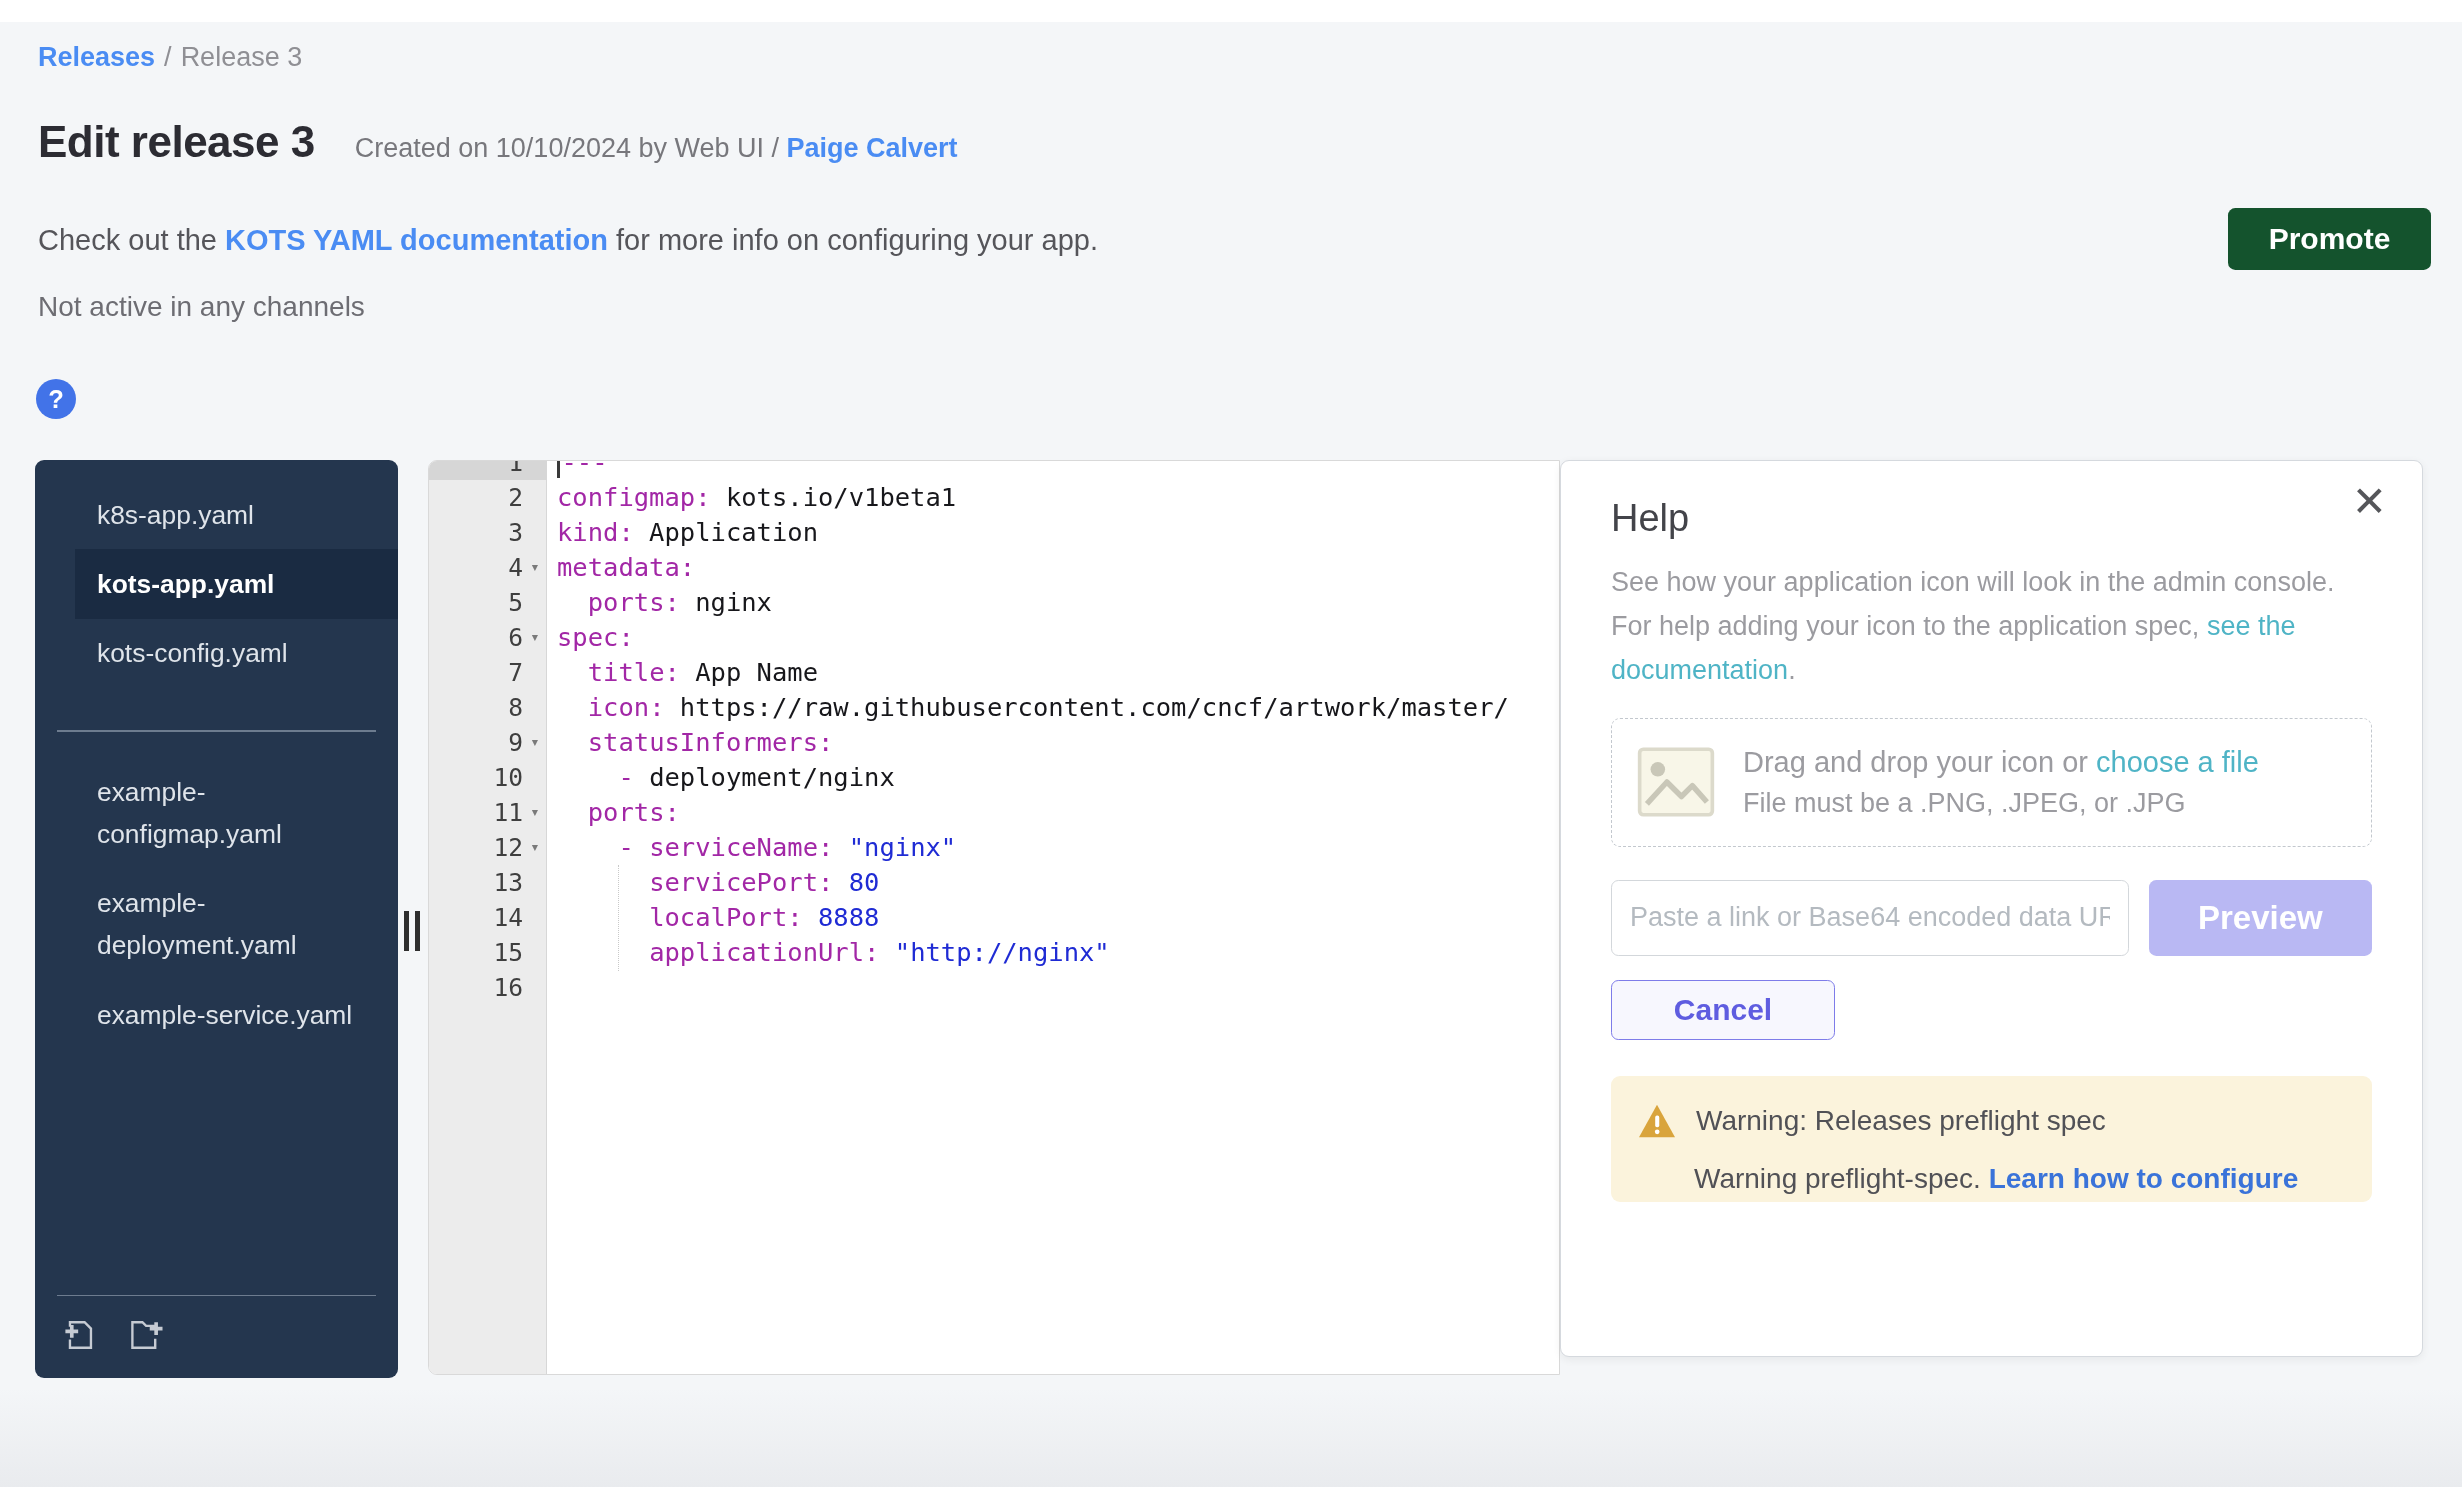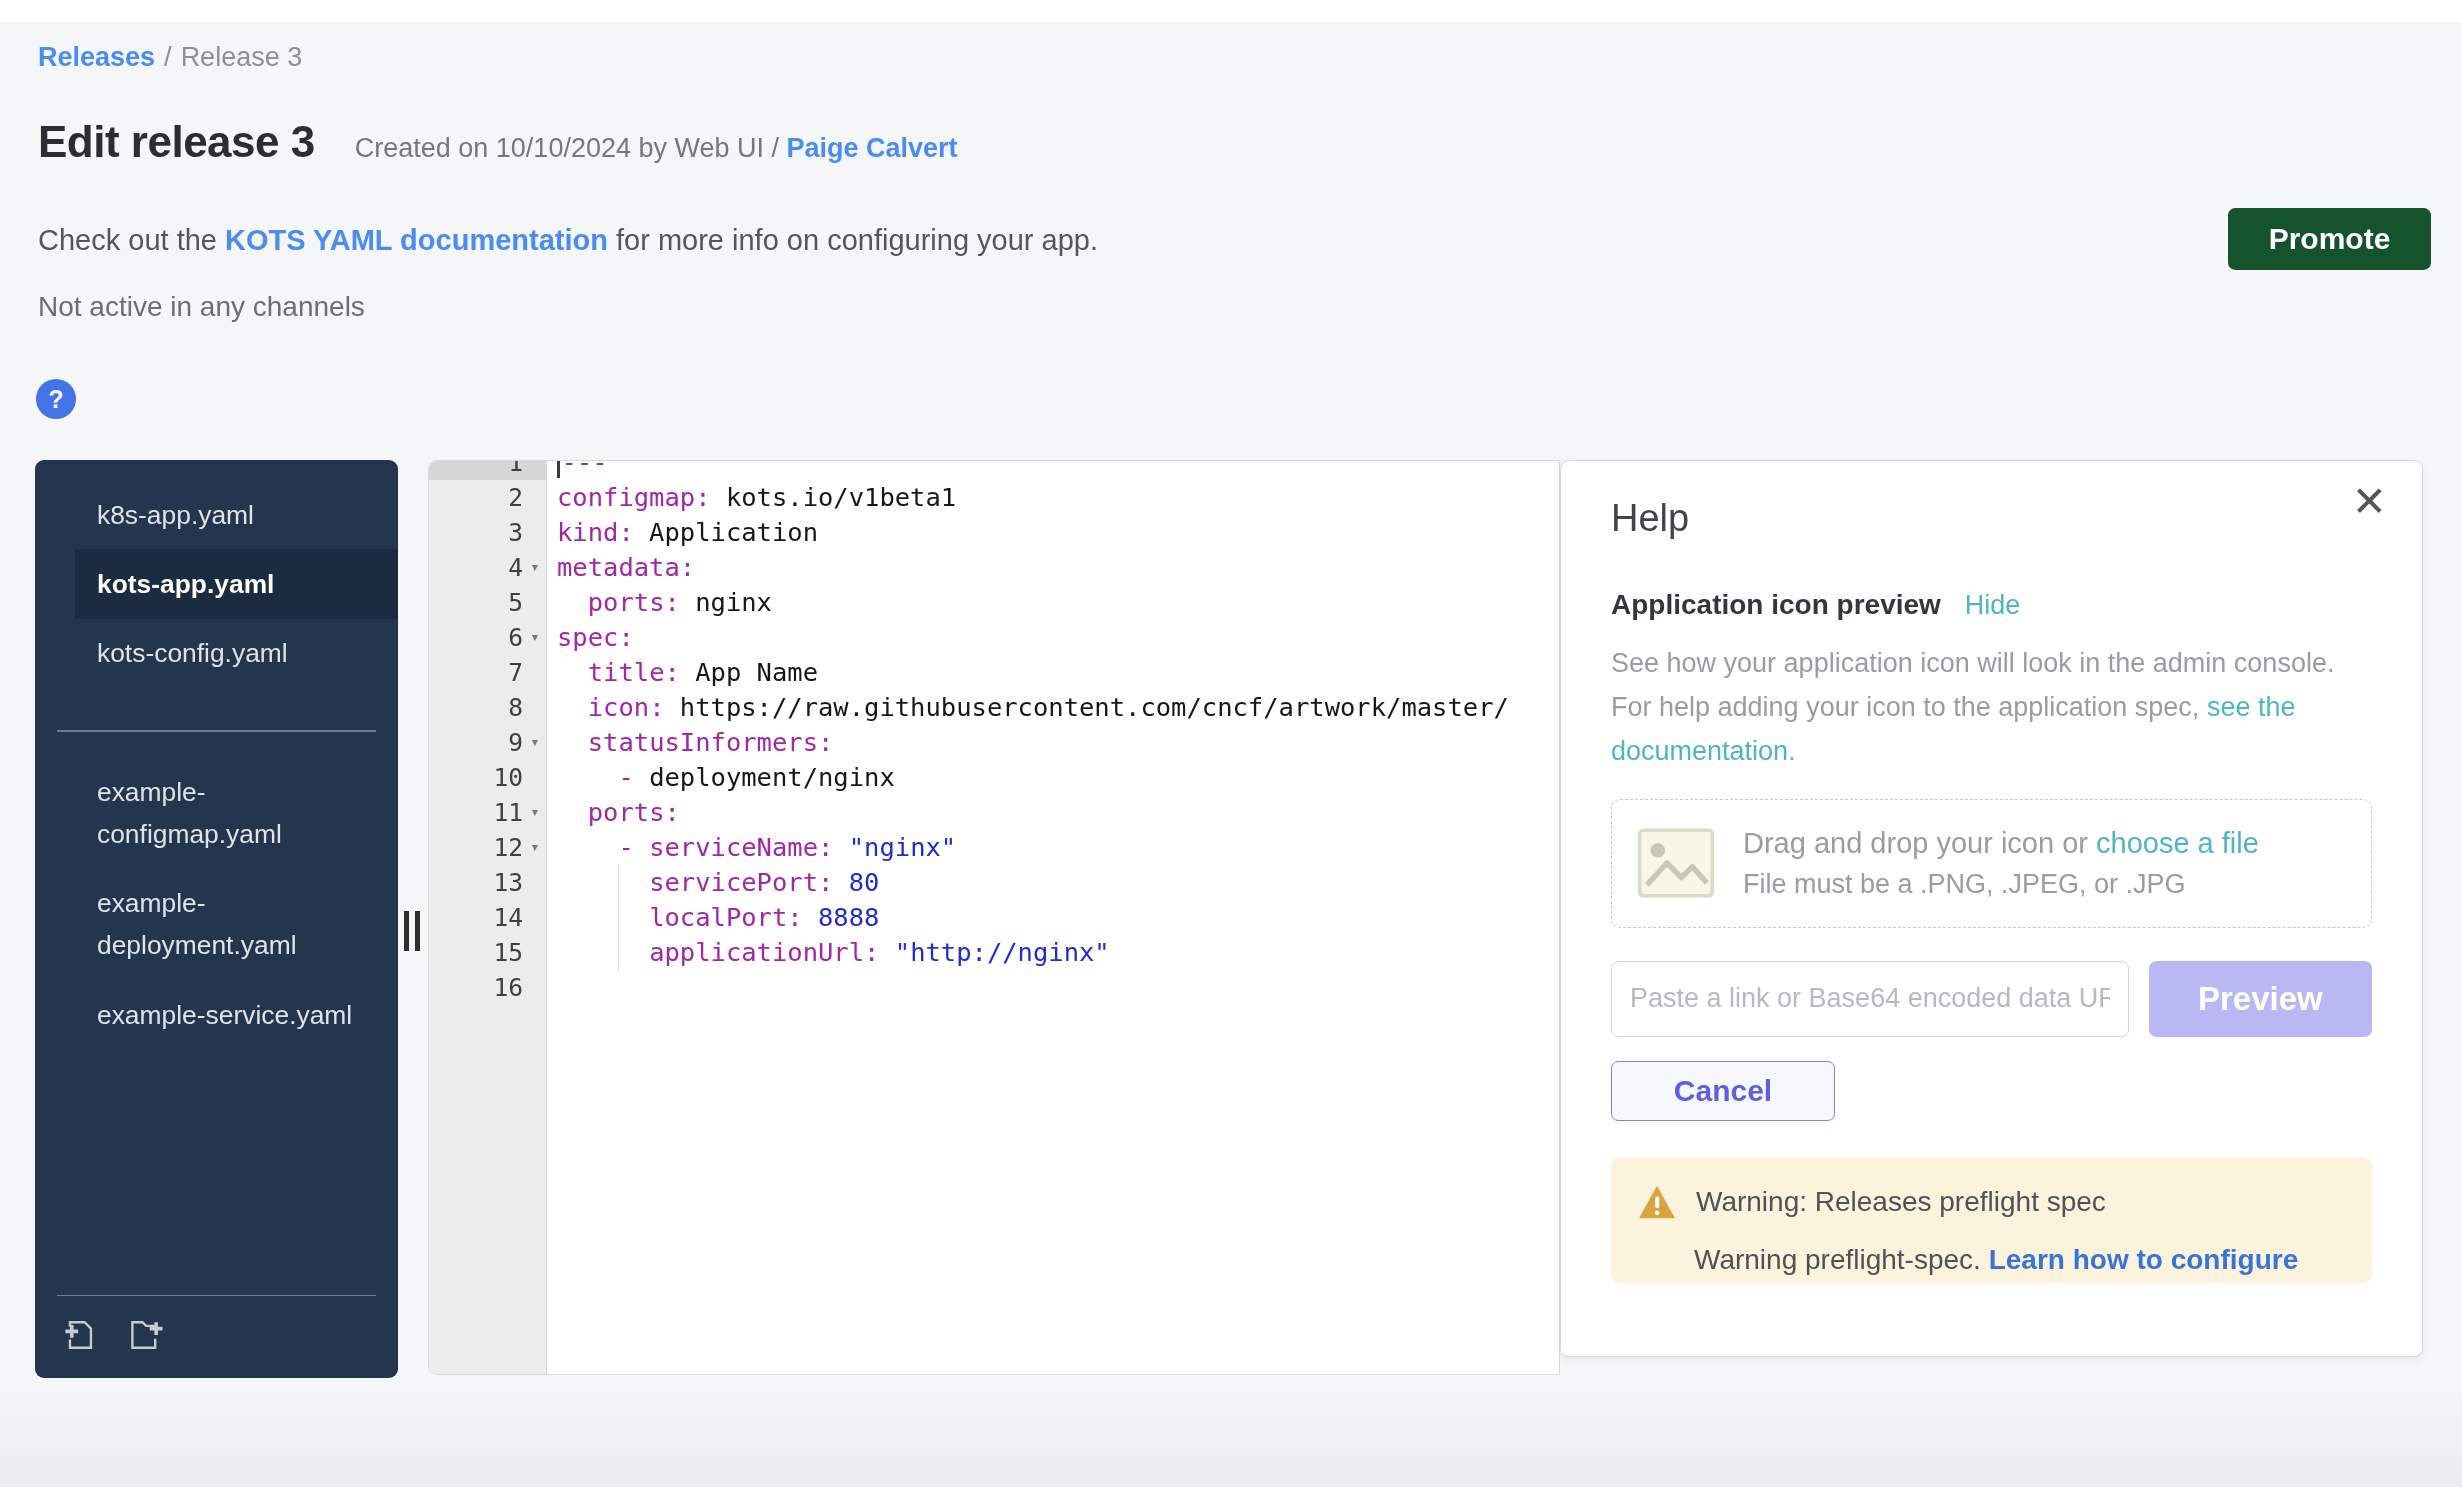--- a/index.html
+++ b/index.html
@@ -309,24 +309,20 @@
   </div>
 <div class="drag-handle handle-right">
     <span class="bar"></span>
     <span class="bar"></span>
   </div>
 
 <div class="help-panel">
   <span class="close-x">✕</span>
   <div class="help-title">Help</div>
 
-  <div class="section-row">
-    <span class="section-title">Application icon preview</span>
-    <span class="hide-link">Hide</span>
-  </div>
 
   <div class="help-desc"><span>See how your application icon will look in the admin console. For help adding your icon to the application spec, </span><span class="teal-link">see the documentation</span><span>.</span></div>
 
   <div class="dropzone">
     <svg class="img-ph" width="80" height="80" viewBox="0 0 88 88">
       <rect x="4" y="8" width="80" height="72" rx="4" fill="#f8f6e8" stroke="#dcdacb" stroke-width="4"></rect>
       <circle cx="24" cy="30" r="8" fill="#c9c7b8"></circle>
       <path d="M12 68 L34 44 L50 60 L62 48 L78 66" fill="none" stroke="#c9c7b8" stroke-width="6" stroke-linejoin="round"></path>
     </svg>
     <div>

